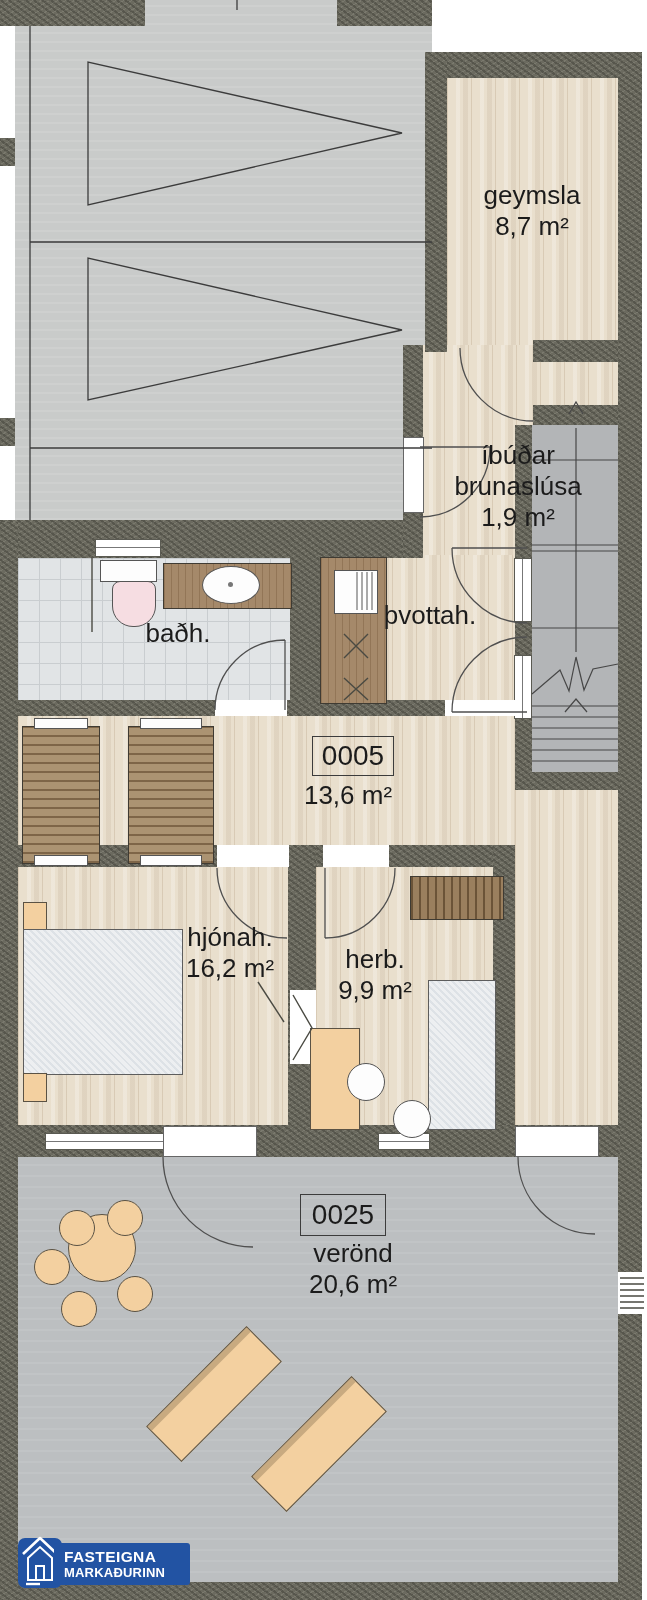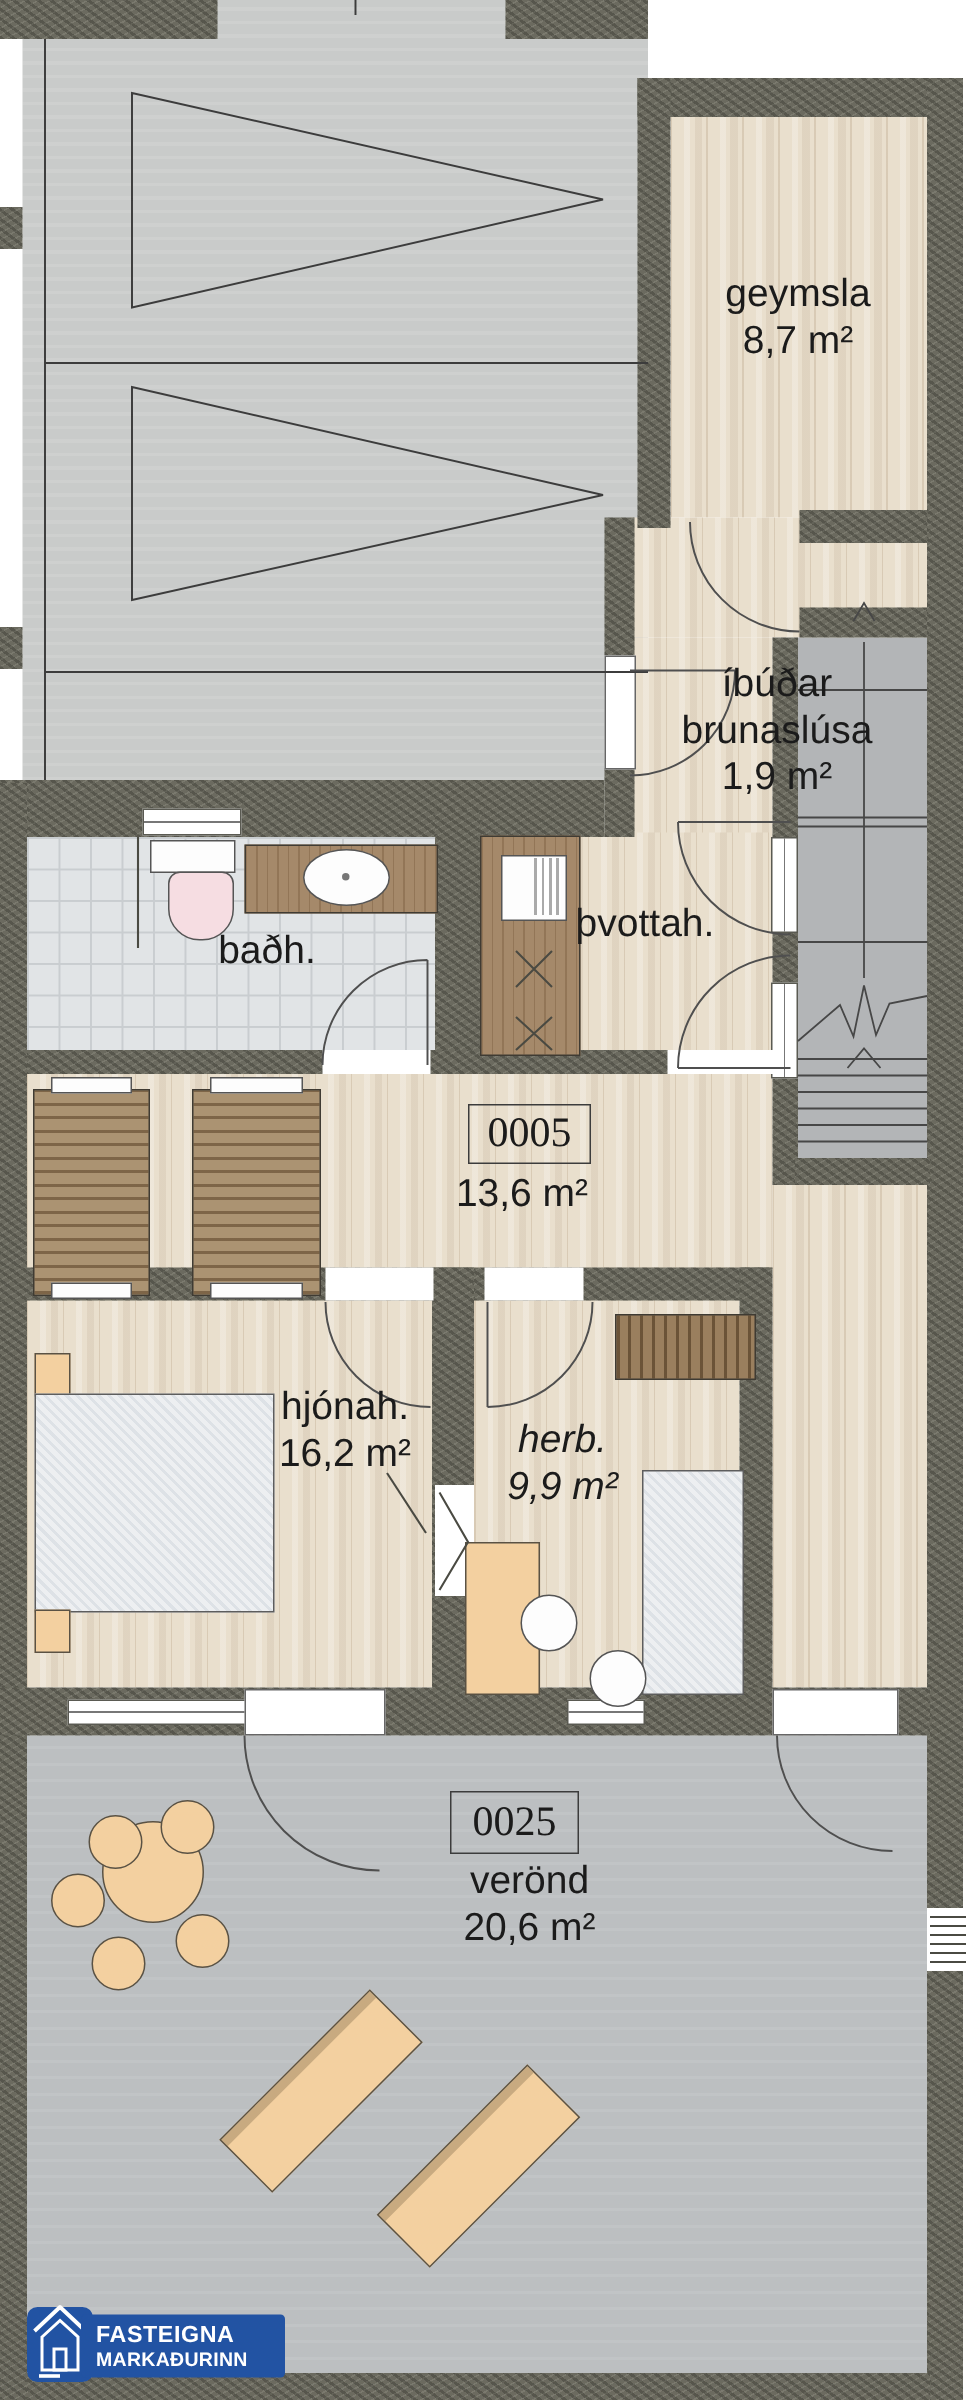--- a/index.html
+++ b/index.html
@@ -40,21 +40,21 @@
   .round{border-radius:50%;}
   .window{position:absolute;background:#fff;border:1px solid #5a5a52;
     background-image:linear-gradient(to bottom, transparent calc(50% - .5px), #777 calc(50% - .5px), #777 calc(50% + .5px), transparent calc(50% + .5px));}
   .vwindow{position:absolute;background:#fff;border:1px solid #5a5a52;
     background-image:linear-gradient(to right, transparent calc(50% - .5px), #777 calc(50% - .5px), #777 calc(50% + .5px), transparent calc(50% + .5px));}
   .gap{position:absolute;background:#fff;}
   .doorslab{position:absolute;background:#fff;border:1px solid #666;}
   
   .lbl{position:absolute;color:#1b1b1b;font-size:26px;line-height:31px;text-align:center;white-space:nowrap;}
   .unitbox{position:absolute;border:1.6px solid #3c3c3c;color:#1b1b1b;font-size:28px;
-    display:flex;align-items:center;justify-content:center;font-family:Liberation Serif, serif;}
+    display:flex;align-items:center;justify-content:center;}
   
   .banner{position:absolute;border-radius:3px;display:flex;flex-direction:column;justify-content:center;
     padding-left:10px;box-sizing:border-box;}
   .banner .l1{color:#fff;font-weight:bold;font-size:15.5px;line-height:17px;letter-spacing:.4px;}
   .banner .l2{color:#fff;font-weight:bold;font-size:13px;line-height:15px;letter-spacing:.2px;}
   svg.overlay{position:absolute;left:0;top:0;pointer-events:none;}
 </style>
 </head>
 <body>
 
@@ -204,21 +204,21 @@
   <div class="unitbox" style="left:312px;top:736px;width:80px;height:38px;">
     <span>0005</span>
   </div>
   <div class="lbl" style="left:258px;top:780px;width:180px;">
     <div>13,6 m²</div>
   </div>
   <div class="lbl" style="left:130px;top:922px;width:200px;">
     <div>hjónah.</div>
     <div>16,2 m²</div>
   </div>
-  <div class="lbl" style="left:280px;top:944px;width:190px;font-style:italic;">
+  <div class="lbl" style="left:280px;top:944px;width:190px;">
     <div>herb.</div>
     <div>9,9 m²</div>
   </div>
   <div class="unitbox" style="left:300px;top:1194px;width:84px;height:40px;">
     <span>0025</span>
   </div>
   <div class="lbl" style="left:258px;top:1238px;width:190px;">
     <div>verönd</div>
     <div>20,6 m²</div>
   </div>

